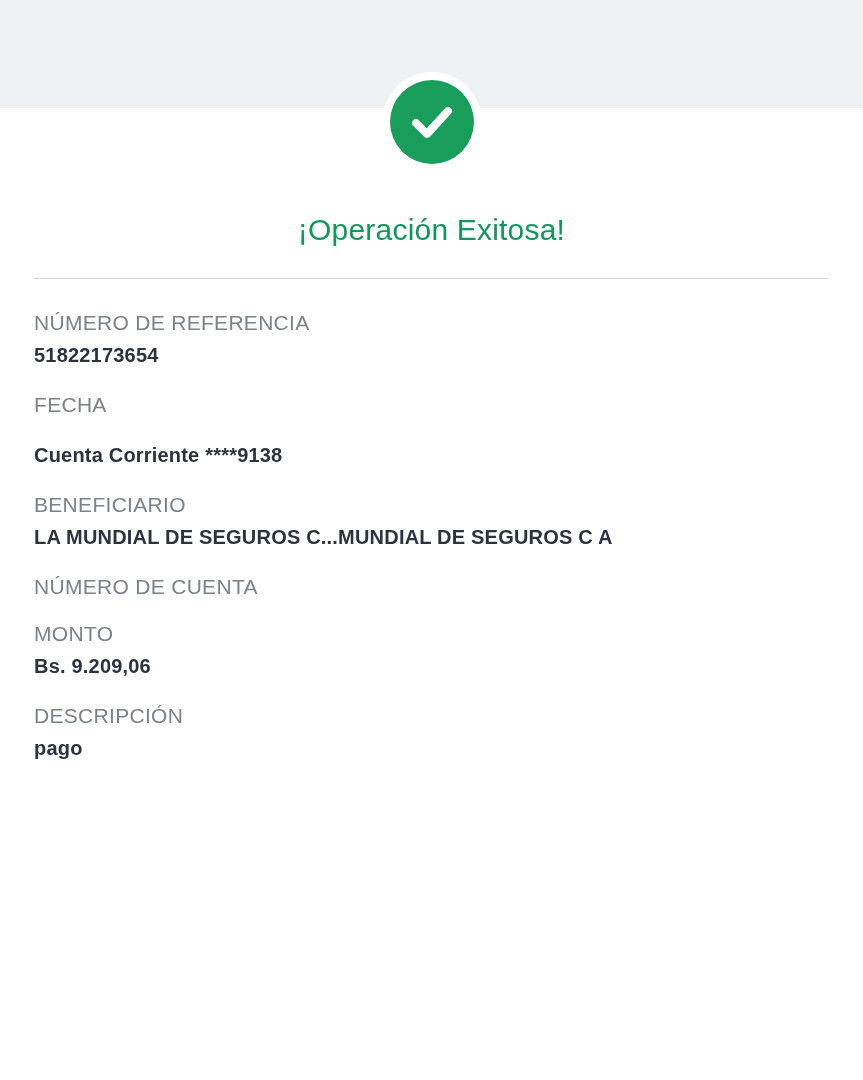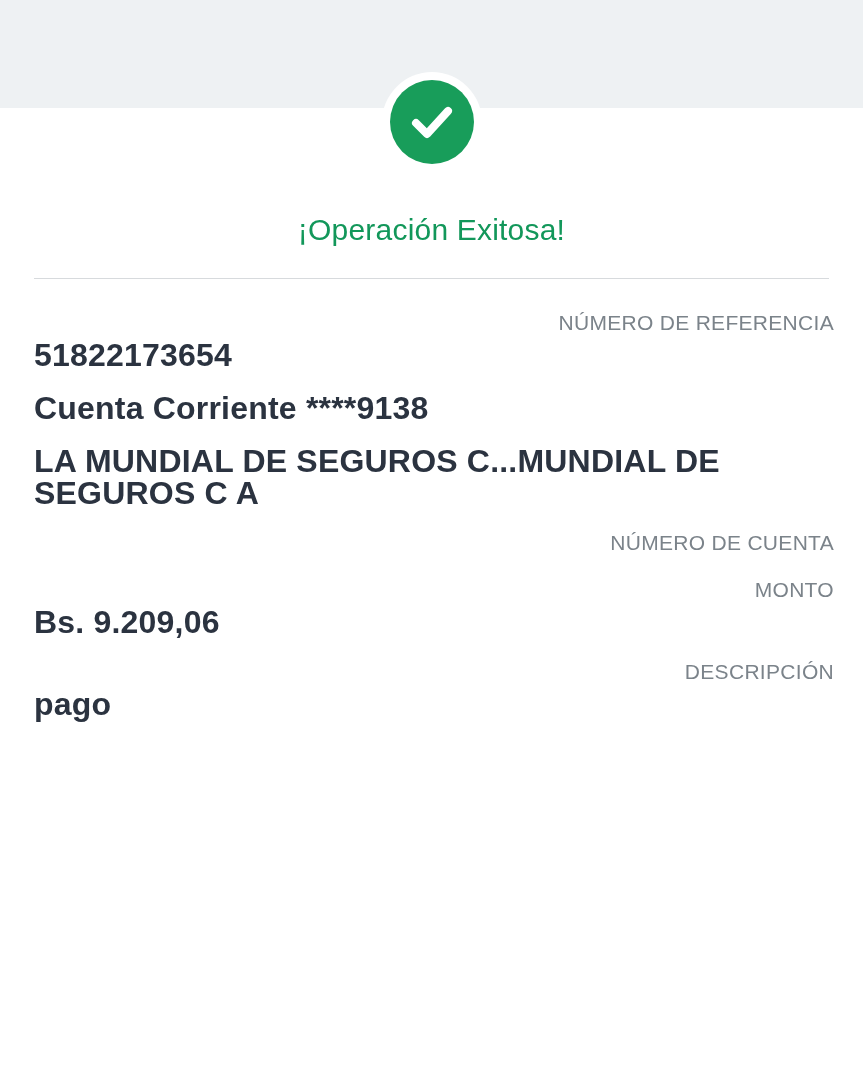--- a/index.html
+++ b/index.html
@@ -84,25 +84,24 @@
   }
   .row {
     margin-bottom: 21px;
   }
   .row-label {
     color: #7b838a;
     font-size: 21px;
     font-weight: 400;
     letter-spacing: 0.3px;
     line-height: 26px;
-    text-align: right;
   }
   .row-value {
     color: #2b3340;
-    font-size: 32px;
+    font-size: 20px;
     font-weight: bold;
     letter-spacing: 0.2px;
     line-height: 32px;
     margin-top: 3px;
   }
 </style>
 </head>
 <body>
 
 <div class="screen">
@@ -124,28 +123,30 @@
   <div class="divider"></div>
 
   <div class="details">
 
     <div class="row">
       <div class="row-label">NÚMERO DE REFERENCIA</div>
       <div class="row-value">51822173654</div>
     </div>
 
     <div class="row">
+      <div class="row-label">FECHA</div>
     </div>
 
     <div class="row">
       <div class="row-value">Cuenta Corriente ****9138</div>
     </div>
 
 
     <div class="row">
+      <div class="row-label">BENEFICIARIO</div>
       <div class="row-value">LA MUNDIAL DE SEGUROS C...MUNDIAL DE SEGUROS C A</div>
     </div>
 
     <div class="row">
       <div class="row-label">NÚMERO DE CUENTA</div>
     </div>
 
     <div class="row">
       <div class="row-label">MONTO</div>
       <div class="row-value">Bs. 9.209,06</div>

